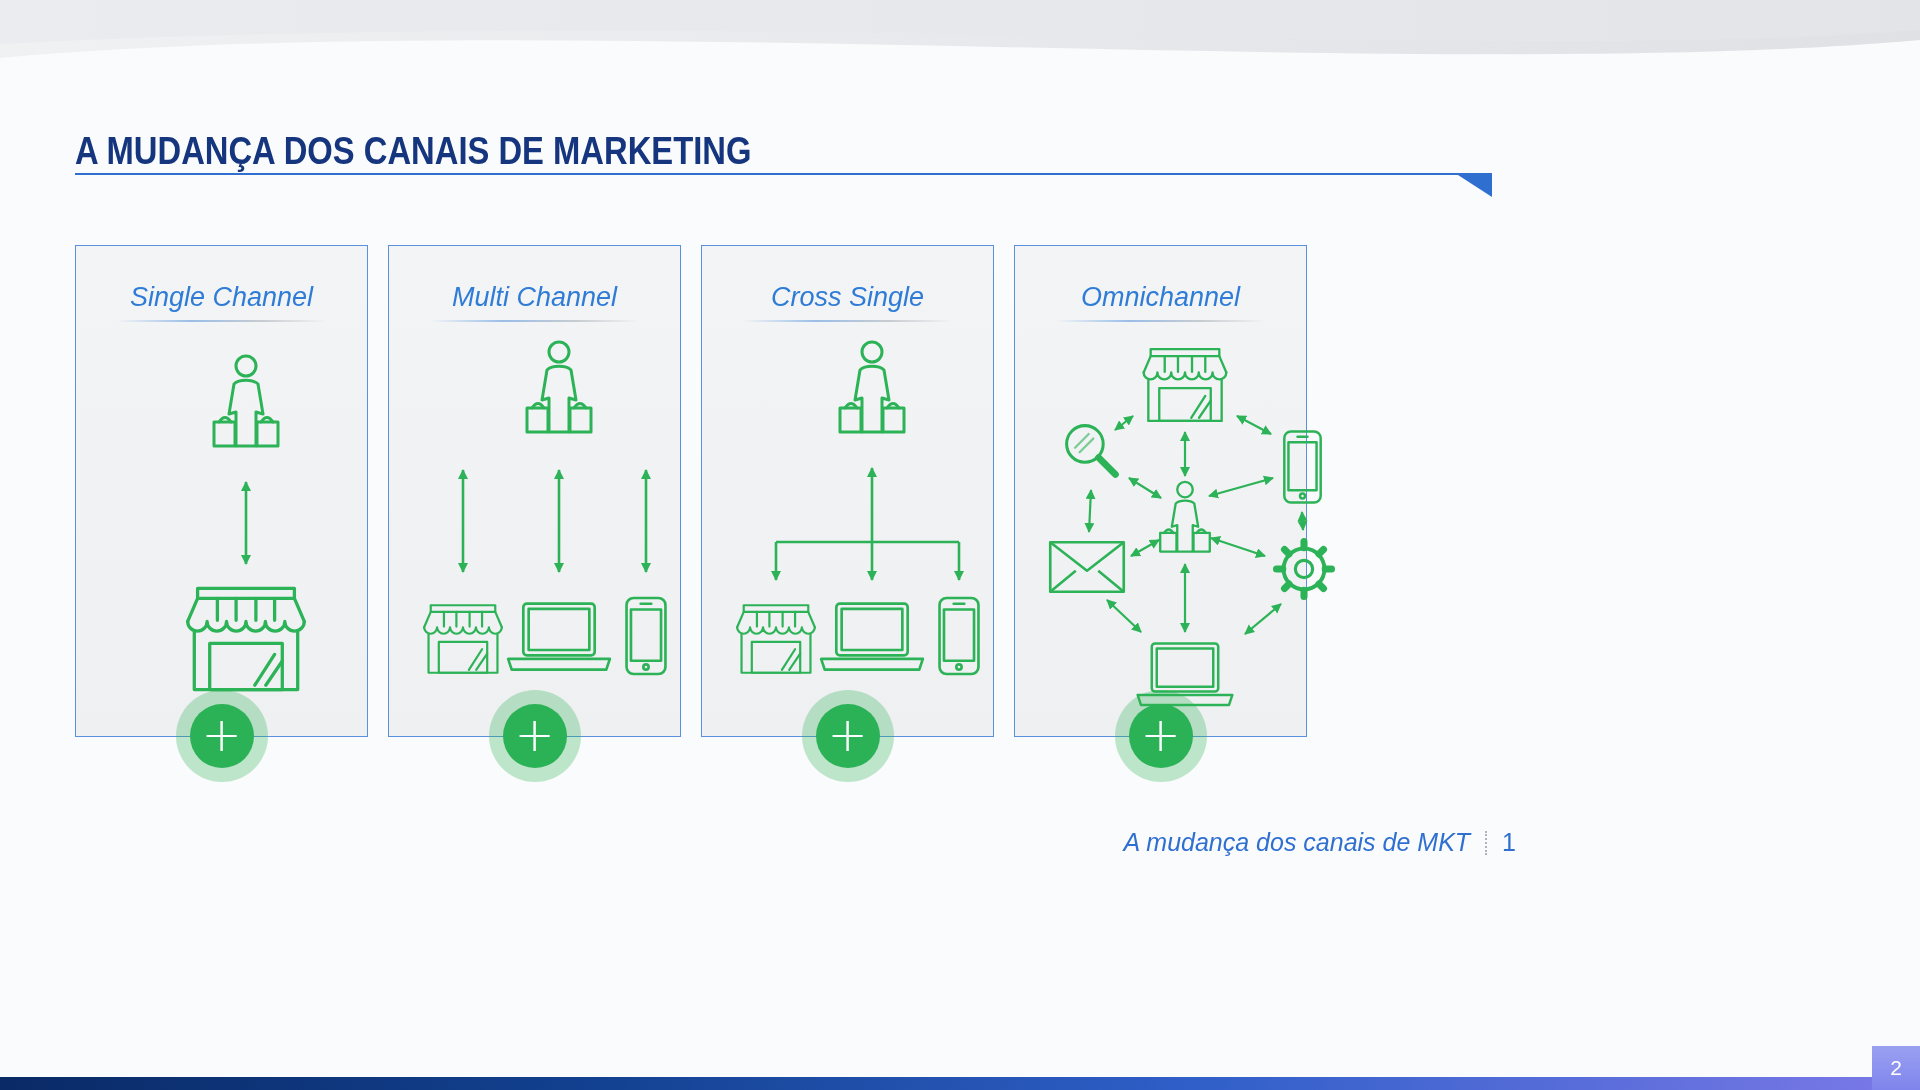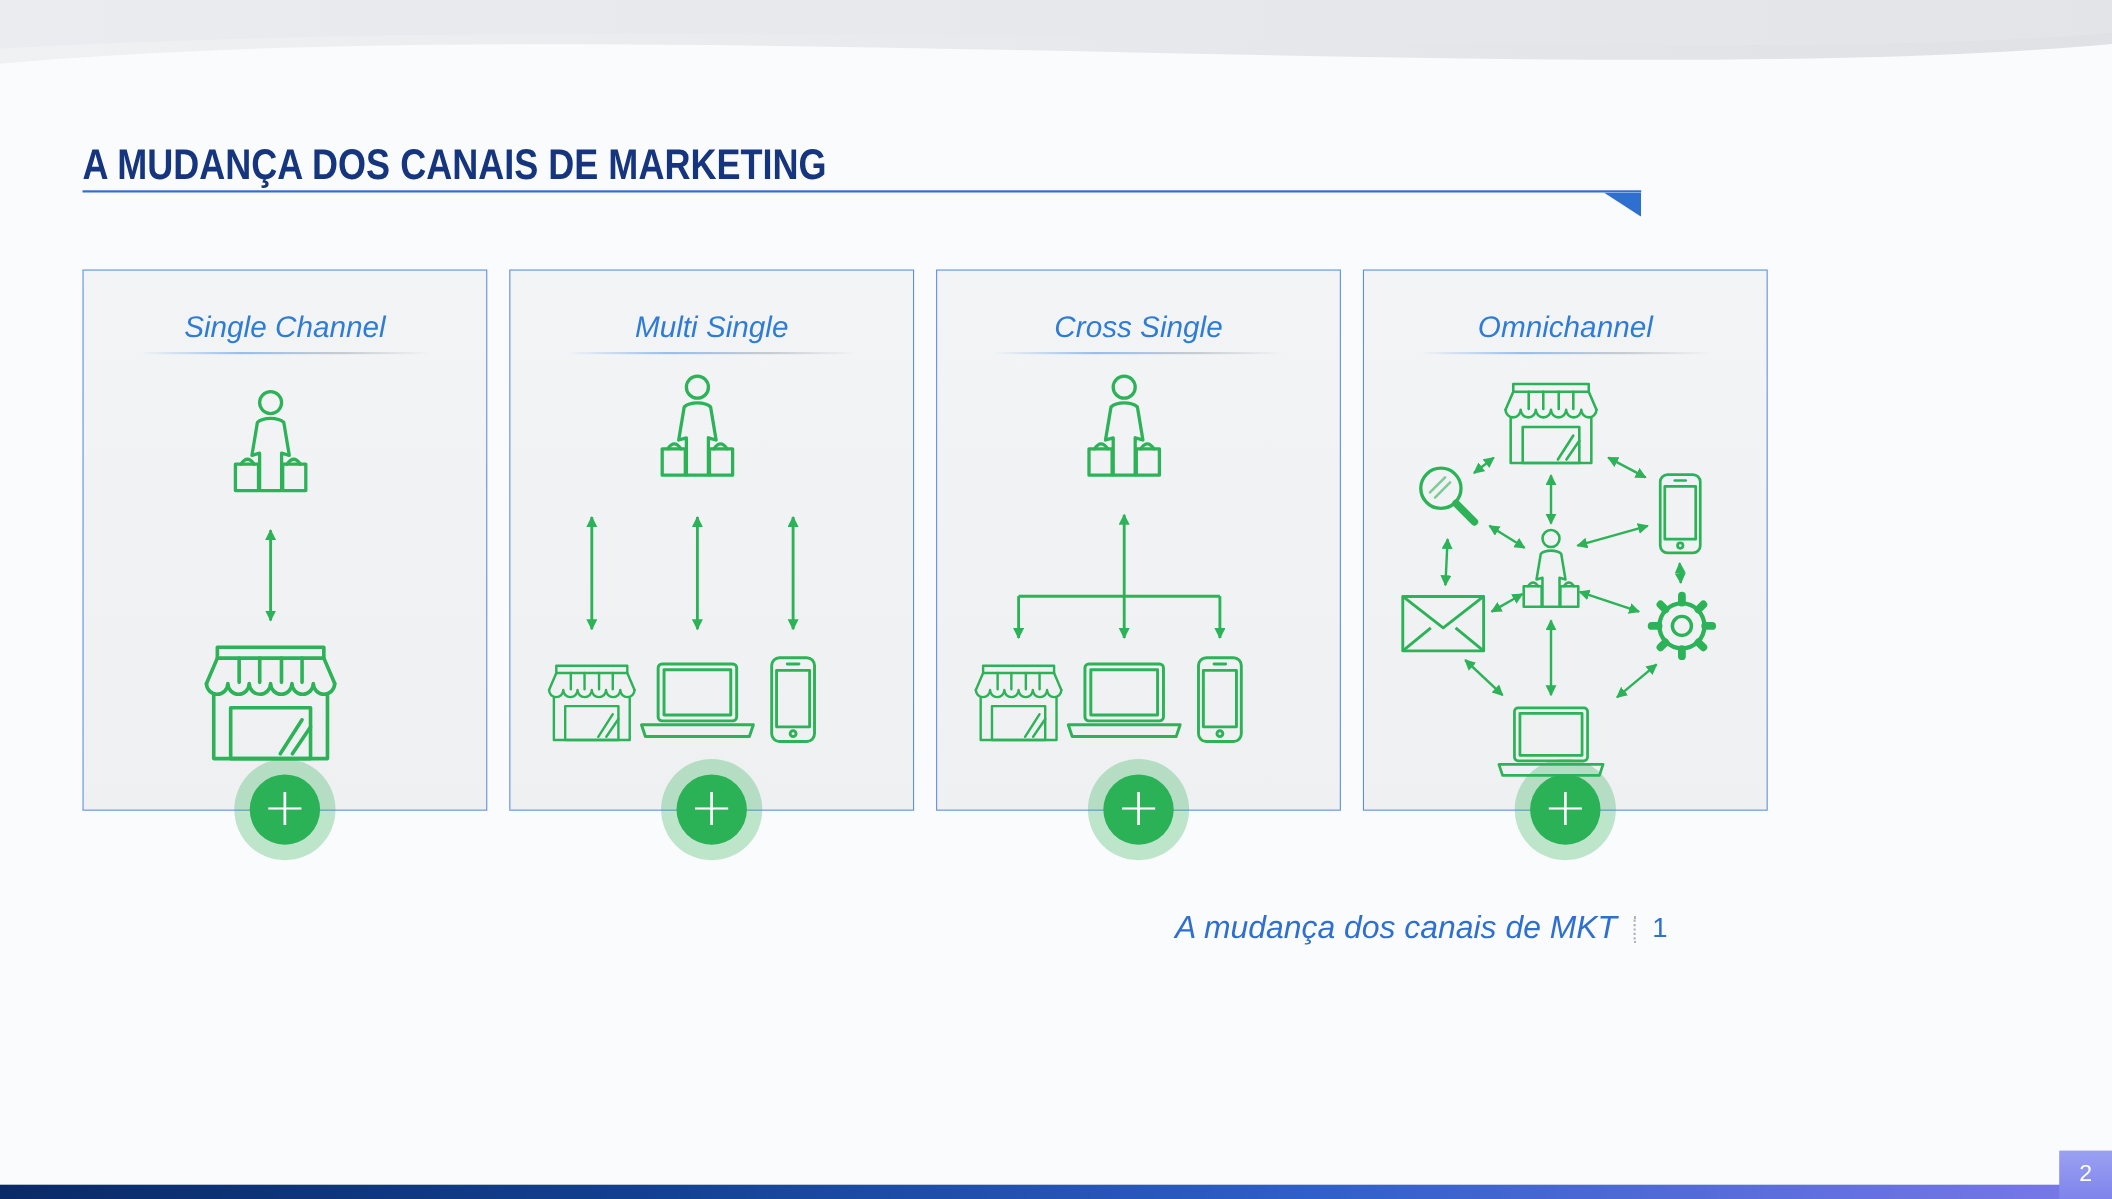--- a/index.html
+++ b/index.html
@@ -28,21 +28,21 @@
   }
   .title-rule-triangle {
     position:absolute; left:1458px; top:175px; width:34px; height:22px;
     background:#2F6FD0;
     clip-path:polygon(0 0, 100% 0, 100% 100%);
   }
 
   
   .cards { position:absolute; left:75px; top:245px; display:flex; gap:20px; }
   .card {
-    position:relative; width:368px; height:492px;
+    position:relative; width:293px; height:492px;
     border:1.6px solid #5A90DE;
     background:linear-gradient(180deg,#F3F4F6 0%, #EEF0F2 100%);
   }
   .card-title {
     margin-top:36px; text-align:center;
     font-style:italic; font-weight:500; font-size:27px; color:#2F7CD6;
   }
   .card-title::after {
     content:""; display:block; margin:7px auto 0; width:72%; height:2px;
     background:linear-gradient(90deg, rgba(47,124,214,0) 0%, rgba(47,124,214,.45) 35%, rgba(120,130,140,.35) 70%, rgba(47,124,214,0) 100%);
@@ -64,21 +64,21 @@
     font-family:"DejaVu Sans", sans-serif;
     display:flex; align-items:center; justify-content:center;
     padding-bottom:4px;
   }
 
   
   .footer {
     position:absolute; top:828px; right:404px;
     display:flex; align-items:center; gap:15px;
   }
-  .footer-caption { font-style:italic; font-size:29px; color:#2F6FD0;margin-left:14px; }
+  .footer-caption { font-style:italic; font-size:25px; color:#2F6FD0;margin-left:14px; }
   .footer-separator { width:0; height:24px; border-left:2.5px dotted #AEB4BE; }
   .page-number { font-size:25px; color:#2F6FD0; }
 
   
   .bottom-bar {
     position:absolute; left:0; bottom:0; width:1920px; height:13px;
     background:linear-gradient(90deg,#0A2A66 0%,#12408F 30%,#2F5FC8 62%,#7C79E8 100%);
   }
   .slide-number-badge {
     position:absolute; right:0; bottom:0; width:48px; height:44px;
@@ -196,21 +196,21 @@
         <use href="#i-person" x="130" y="22" width="80" height="100"></use>
         <line x1="170" y1="150" x2="170" y2="232" stroke="#2DB357" stroke-width="2.6" marker-start="url(#ah)" marker-end="url(#ah)"></line>
         <use href="#i-store" x="104" y="252" width="132" height="110"></use>
       </svg>
       <div class="plus-halo">
         <div class="plus-btn">+</div>
       </div>
     </div>
 
     <div class="card">
-      <div class="card-title">Multi Single</div>
+      <div class="card-title">Multi Channel</div>
       <svg class="diagram" width="340" height="405" viewBox="0 0 340 405">
         <use href="#i-person" x="130" y="8" width="80" height="100"></use>
         <line x1="74" y1="138" x2="74" y2="240" stroke="#2DB357" stroke-width="2.6" marker-start="url(#ah)" marker-end="url(#ah)"></line>
         <line x1="170" y1="138" x2="170" y2="240" stroke="#2DB357" stroke-width="2.6" marker-start="url(#ah)" marker-end="url(#ah)"></line>
         <line x1="257" y1="138" x2="257" y2="240" stroke="#2DB357" stroke-width="2.6" marker-start="url(#ah)" marker-end="url(#ah)"></line>
         <use href="#i-store" x="30" y="268" width="88" height="78"></use>
         <use href="#i-laptop" x="112" y="268" width="116" height="75"></use>
         <use href="#i-phone" x="234" y="262" width="46" height="84"></use>
       </svg>
       <div class="plus-halo">

